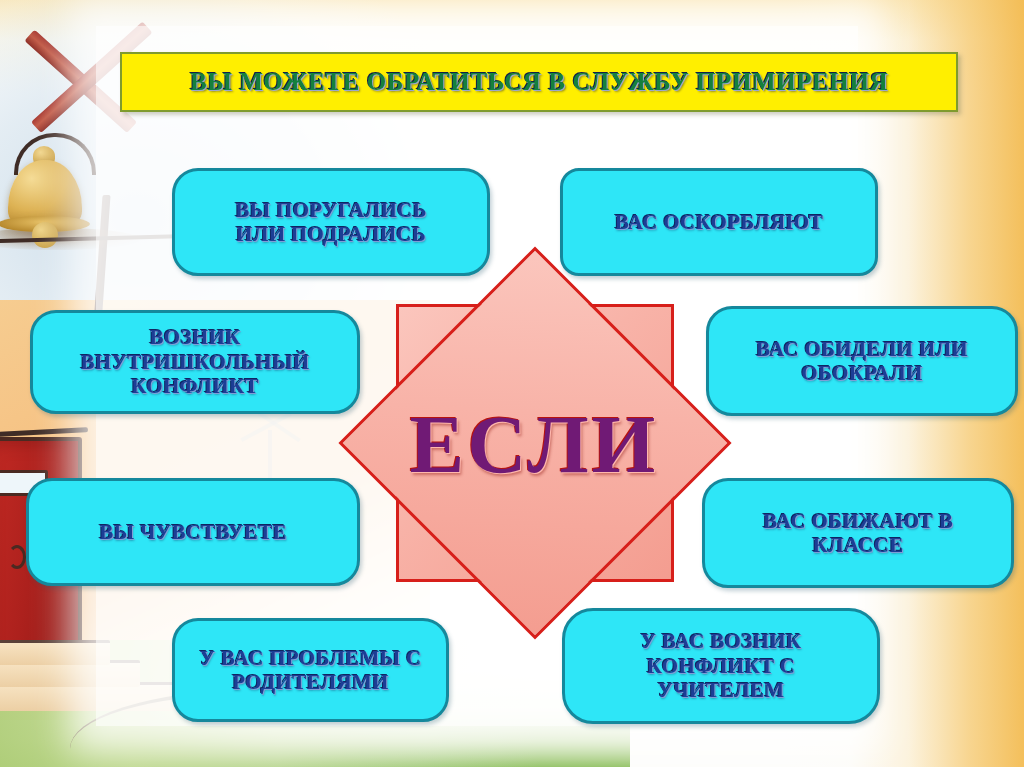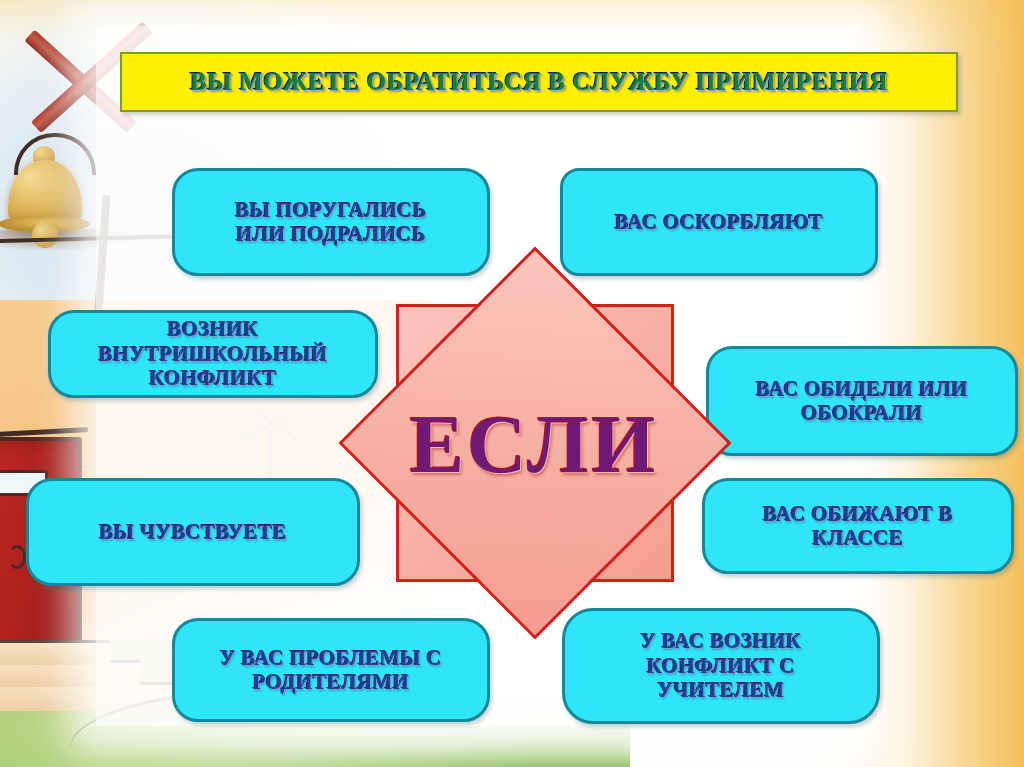--- a/index.html
+++ b/index.html
@@ -216,25 +216,25 @@
     letter-spacing: 0.3px;
     text-shadow:
       1px 1px 0 #7f9ed6,
       -1px -1px 0 #102561,
       1px 2px 2px rgba(20,40,90,0.35);
   }
 
   
   #box-fight     { left: 172px; top: 168px; width: 318px; height: 108px; }
   #box-insult    { left: 560px; top: 168px; width: 318px; height: 108px; border-radius: 19px; }
-  #box-school    { left:  48px; top: 310px; width: 330px; height: 88px; }
-  #box-robbed    { left: 706px; top: 306px; width: 312px; height: 110px; margin-top: 40px; }
+  #box-school    { left:  30px; top: 310px; width: 330px; height: 104px; }
+  #box-robbed    { left: 706px; top: 306px; width: 312px; height: 110px; }
   #box-lonely    { left:  26px; top: 478px; width: 334px; height: 108px; }
-  #box-classmate { left: 702px; top: 478px; width: 312px; height: 96px; }
-  #box-parents   { left: 172px; top: 618px; width: 318px; height: 104px; }
+  #box-classmate { left: 702px; top: 478px; width: 312px; height: 110px; }
+  #box-parents   { left: 172px; top: 618px; width: 277px; height: 104px; }
   #box-teacher   { left: 562px; top: 608px; width: 318px; height: 116px; border-radius: 31px; }
 
   
   .star-wrap {
     position: absolute;
     left: 348px; top: 254px; width: 372px; height: 382px;
   }
   .star-sq {
     position: absolute;
     left: 48px; top: 50px; width: 278px; height: 278px;

